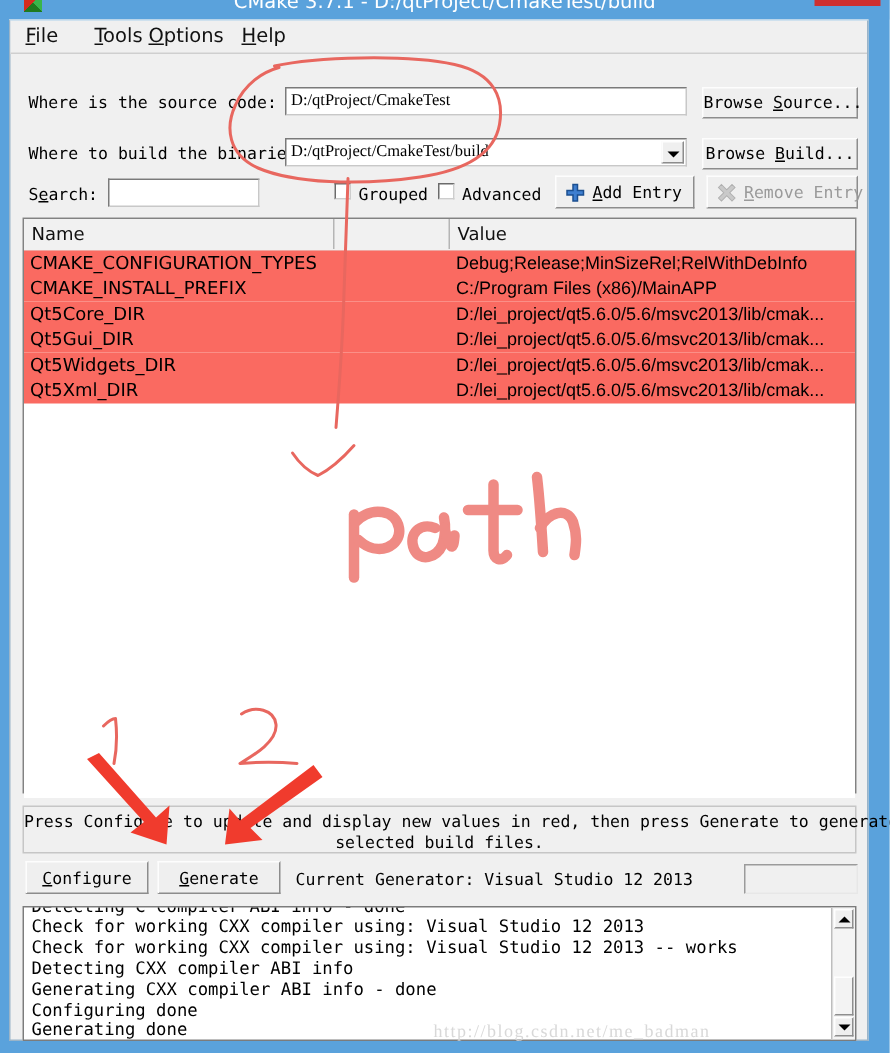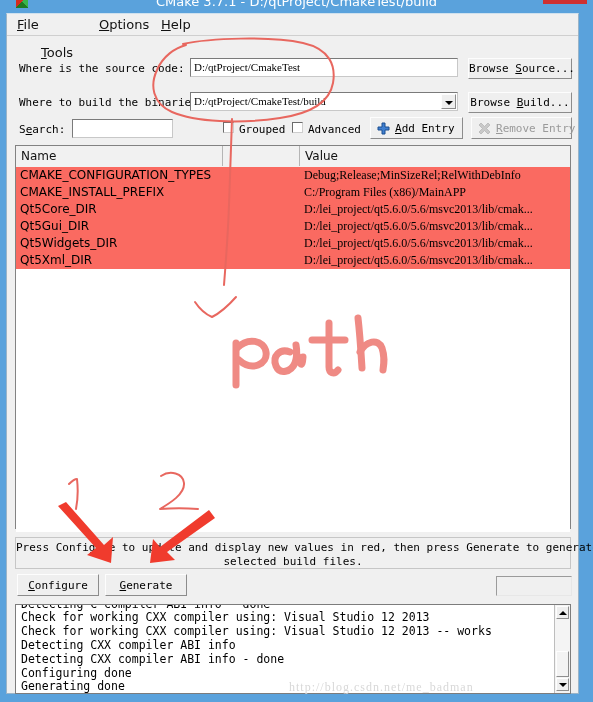--- a/index.html
+++ b/index.html
@@ -208,21 +208,21 @@
     position: absolute;
     left: 4px; top: 1px;
     font-family: "DejaVu Sans", sans-serif;
     font-size: 12px;
     color: #000;
     white-space: nowrap;
   }
   .cell-value {
     position: absolute;
     left: 288px; top: 1px;
-    font-family: Liberation Serif, serif;
+    font-family: Liberation Sans, sans-serif;
     font-size: 12px;
     color: #000;
     white-space: nowrap;
   }
 
   
   #hint-box {
     position: absolute;
     left: 8px; top: 523px;
     width: 556px;
@@ -345,21 +345,21 @@
   <div id="titlebar">
     <div id="app-icon"></div>
     <div id="title-text">CMake 3.7.1 - D:/qtProject/CmakeTest/build</div>
     <div id="close-btn"></div>
   </div>
 
   <div id="client">
 
     <div id="menubar">
       <div class="menu-item" style="left:8px;"><u>F</u>ile</div>
-      <div class="menu-item" style="left:32px;margin-top:28px;"><u>T</u>ools</div>
+      <div class="menu-item" style="left:54px;"><u>T</u>ools</div>
       <div class="menu-item" style="left:90px;"><u>O</u>ptions</div>
       <div class="menu-item" style="left:152px;"><u>H</u>elp</div>
     </div>
 
     <div class="lbl" style="left:12px; top:48px;">Where is the source code:</div>
     <div class="txtfield" style="left:183px; top:44px; width:268px; height:19px;" title="D:/qtProject/CmakeTest">D:/qtProject/CmakeTest</div>
     <div class="btn" style="left:461px; top:44px; width:104px; height:21px;">Browse <u>S</u>ource...</div>
 
     <div class="lbl" style="left:12px; top:82px;">Where to build the binaries:</div>
     <div class="txtfield" style="left:183px; top:78px; width:268px; height:19px;">D:/qtProject/CmakeTest/build</div>
@@ -424,28 +424,29 @@
       </div>
     </div>
 
     <div id="hint-box">
       <div class="hint-line" style="top:3px;">Press Configure to update and display new values in red, then press Generate to generate</div>
       <div class="hint-line" style="top:17px;">selected build files.</div>
     </div>
 
     <div class="btn" style="left:10px; top:560px; width:82px; height:22px; line-height:21px;"><u>C</u>onfigure</div>
     <div class="btn" style="left:98px; top:560px; width:82px; height:22px; line-height:21px;"><u>G</u>enerate</div>
+    <div class="lbl" style="left:190px; top:566px;">Current Generator: Visual Studio 12 2013</div>
     <div id="progress"></div>
 
     <div id="log-frame">
       <div class="log-line" style="top:-8px;">Detecting C compiler ABI info - done</div>
       <div class="log-line" style="top:5px;">Check for working CXX compiler using: Visual Studio 12 2013</div>
       <div class="log-line" style="top:19px;">Check for working CXX compiler using: Visual Studio 12 2013 -- works</div>
       <div class="log-line" style="top:33px;">Detecting CXX compiler ABI info</div>
-      <div class="log-line" style="top:47px;">Detecting CXX compiler ABI info - done</div>
+      <div class="log-line" style="top:47px;">Generating CXX compiler ABI info - done</div>
       <div class="log-line" style="top:61px;">Configuring done</div>
       <div class="log-line" style="top:74px;">Generating done</div>
 
       <div id="log-scroll">
         <div class="sb-btn up" style="top:1px;"></div>
         <div class="sb-btn down" style="top:73px;"></div>
         <div id="sb-thumb"></div>
       </div>
     </div>
 

